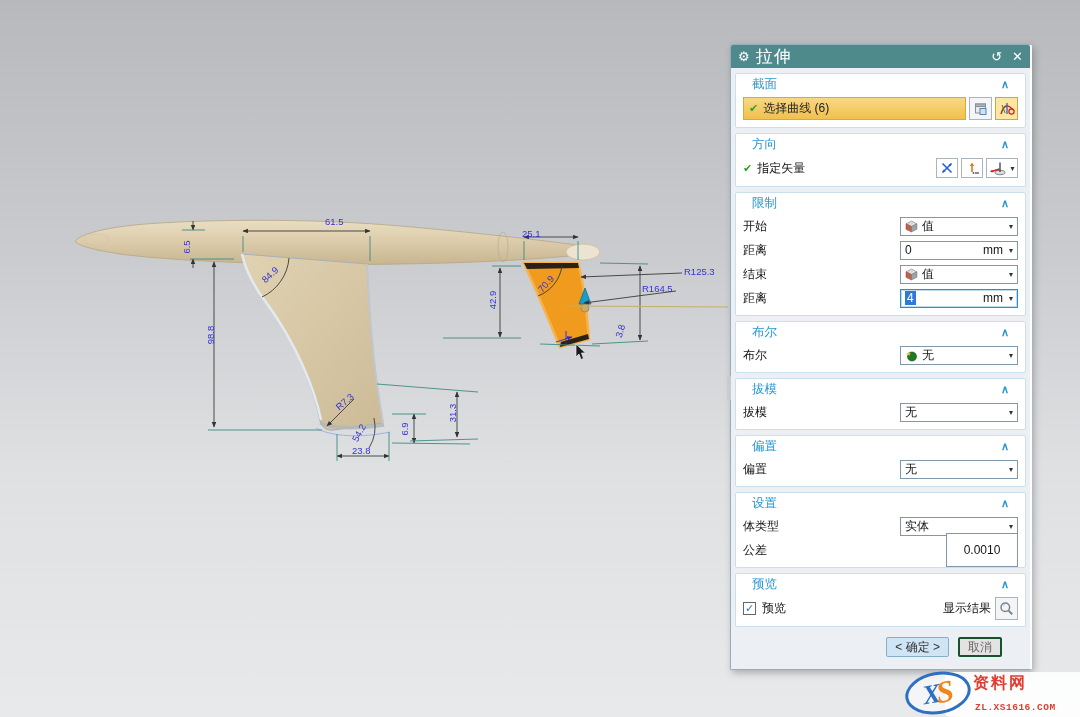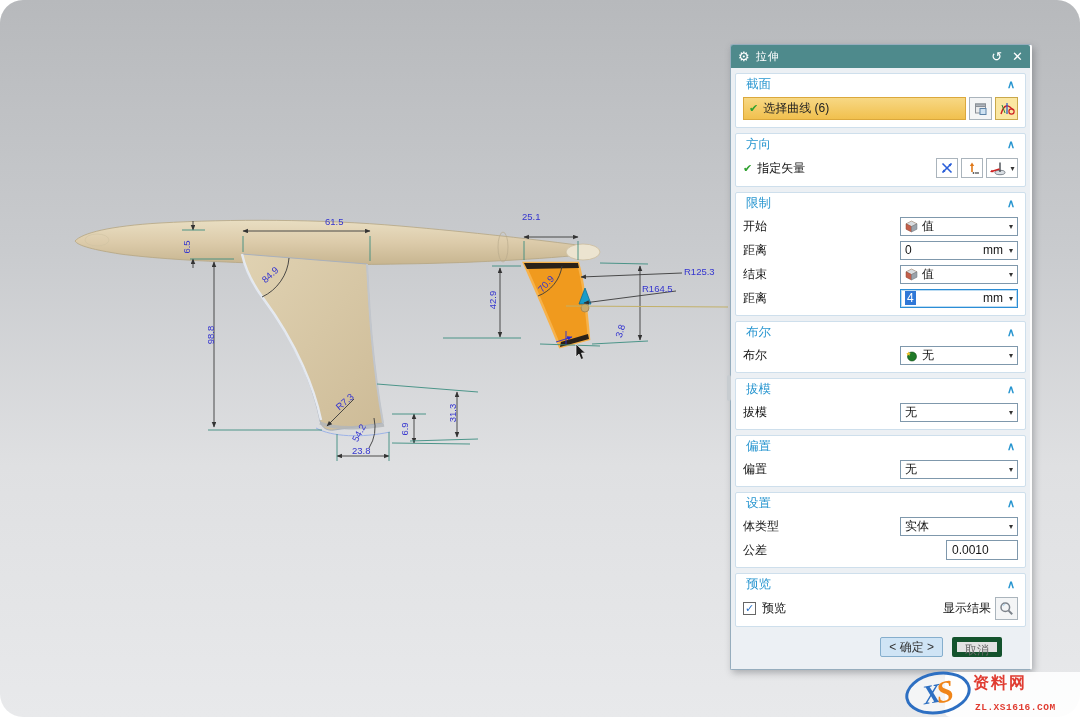--- a/index.html
+++ b/index.html
@@ -1,53 +1,53 @@
 <!DOCTYPE html>
 <html><head>
 <meta charset="utf-8">
 <style>
   html,body{margin:0;padding:0;}
   body{width:1080px;height:717px;overflow:hidden;font-family:"Liberation Sans",sans-serif;position:relative;}
   .screen{position:absolute;inset:0;}
   
-  .vp{position:absolute;inset:0;background:linear-gradient(180deg,#b7b9bc 0%,#c9cbce 35%,#dfe0e2 65%,#e8e9eb 100%);border-radius:23px;}
+  .vp{position:absolute;inset:0;background:linear-gradient(180deg,#b7b9bc 0%,#c9cbce 35%,#dfe0e2 65%,#e8e9eb 100%);}
   .vp svg{position:absolute;left:0;top:0;}
   .dim{position:absolute;color:#3434cf;font-size:9.5px;line-height:10px;white-space:nowrap;transform-origin:center;}
   
   .dlg{position:absolute;left:730px;top:44px;width:302px;background:#ecf0f4;border:1px solid #96adbd;border-right:2px solid #fdfdfd;border-radius:3px 3px 2px 2px;box-shadow:2px 3px 7px rgba(60,64,70,.35);box-sizing:border-box;}
   .titlebar{height:23px;background:#4e8a8c;display:flex;align-items:center;padding:0 7px;color:#fff;border-radius:2px 2px 0 0;}
   .t-ic{font-size:13px;margin-right:6px;}
-  .t-title{font-size:11px;letter-spacing:1px;}
+  .t-title{font-size:17px;letter-spacing:1px;}
   .t-sp{flex:1;}
   .t-btn{font-size:13px;margin-left:10px;cursor:default;}
   .grp{background:#fff;border:1px solid #cedfec;margin:5px 4px 0;border-radius:2px;padding-bottom:5px;}
-  .grp-h{display:flex;align-items:center;height:21px;padding:0 10px;color:#2996d0;font-size:12.5px;}
+  .grp-h{display:flex;align-items:center;height:21px;padding:0 16px;color:#2996d0;font-size:12.5px;}
   .chev{margin-left:auto;color:#2996d0;font-size:11px;font-weight:bold;}
   .row{display:flex;align-items:center;height:24px;padding:0 7px;}
   .lbl{font-size:12px;color:#141414;}
   .ck{color:#2fa12f;font-size:11px;margin-right:5px;}
   .dd{width:118px;height:19px;border:1px solid #7f98ac;background:#fff;display:flex;align-items:center;padding:0 4px;margin-left:auto;box-sizing:border-box;font-size:12px;color:#141414;}
   .dd .caret{margin-left:auto;font-size:8px;color:#333;}
   .dd .unit{margin-left:auto;margin-right:6px;}
   .dd .unit + .caret{margin-left:0;}
   .dd.focus{border:1px solid #2b8dd6;box-shadow:0 0 0 1px #bcdcf2 inset;}
   .selval{background:#2f78d7;color:#fff;padding:0 2px;}
   .ddic{width:13px;height:13px;margin-right:4px;flex:0 0 auto;}
   .cb{width:13px;height:13px;border:1px solid #666;background:#fff;margin-right:6px;display:flex;align-items:center;justify-content:center;font-size:11px;color:#2a72c8;box-sizing:border-box;}
   .selbar{flex:1;height:23px;background:linear-gradient(#f7d884,#f1c04e);border:1px solid #dba83c;display:flex;align-items:center;padding:0 5px;font-size:12px;color:#222;box-sizing:border-box;}
   .sqbtn{width:23px;height:23px;border:1px solid #aab4bc;background:#f4f5f6;margin-left:3px;display:flex;align-items:center;justify-content:center;box-sizing:border-box;}
   .sqbtn.hl{background:#fbe7a2;border:1px solid #c9a84b;}
   .vbtn{width:22px;height:20px;border:1px solid #aab4bc;background:#fff;margin-left:3px;display:flex;align-items:center;justify-content:center;box-sizing:border-box;}
   .vbtn.wide{width:32px;}
   .mini-caret{font-size:8px;color:#333;margin-left:3px;}
-  .tolfield{width:72px;height:20px;border:1px solid #7f98ac;background:#fff;margin-left:auto;display:flex;align-items:center;justify-content:flex-start;padding:0 5px;font-size:12px;color:#141414;box-sizing:border-box;}
+  .tolfield{width:72px;height:34px;border:1px solid #7f98ac;background:#fff;margin-left:auto;display:flex;align-items:center;justify-content:center;padding:0 5px;font-size:12px;color:#141414;box-sizing:border-box;}
   .btnrow{display:flex;justify-content:flex-end;align-items:center;padding:10px 28px 12px 0;gap:9px;margin-left:44px;}
   .btn{height:20px;font-size:12px;font-family:"Liberation Sans",sans-serif;border-radius:2px;padding:0 8px;}
   .btn.ok{background:#cfe4f5;border:1px solid #85aecd;color:#333;}
-  .btn.cancel{background:#e3e3e3;border:5px solid #14532d;color:#666;}
+  .btn.cancel{background:#e3e3e3;border:2px solid #14532d;color:#666;}
   .grip{position:absolute;left:-4px;top:330px;width:4px;height:26px;background:#c7ccd0;border-radius:2px;}
   
   .wm{position:absolute;left:905px;top:666px;width:175px;height:51px;z-index:50;}
   .wm-box{position:absolute;left:40px;top:6px;right:0;bottom:0;background:rgba(255,255,255,.88);border-radius:5px 0 0 5px;}
   .wm-logo{position:absolute;left:0;top:6px;width:66px;height:42px;border:3px solid #2d6fc2;border-radius:50%;transform:rotate(-10deg);background:rgba(255,255,255,.55);box-sizing:border-box;display:flex;align-items:center;justify-content:center;}
   .wm-x{font-family:"Liberation Serif",serif;font-style:italic;font-weight:bold;font-size:27px;color:#2d6fc2;}
   .wm-s{font-family:"Liberation Serif",serif;font-style:italic;font-weight:bold;font-size:31px;color:#f08519;margin-left:-4px;}
   .wm-name{position:absolute;left:68px;top:7px;font-size:16px;font-weight:bold;color:#e03c31;letter-spacing:2px;}
   .wm-url{position:absolute;left:70px;top:36px;font-family:"Liberation Mono",monospace;font-size:9.5px;font-weight:bold;color:#e03c31;letter-spacing:.5px;}
 </style>
@@ -143,21 +143,21 @@
 
     <span class="dim" style="left:325px;top:217px;">61.5</span>
     <span class="dim" style="left:180px;top:242px;transform:rotate(-90deg);">6.5</span>
     <span class="dim" style="left:261px;top:270px;transform:rotate(-42deg);">84.9</span>
     <span class="dim" style="left:202px;top:330px;transform:rotate(-90deg);">98.8</span>
     <span class="dim" style="left:335px;top:397px;transform:rotate(-40deg);">R7.3</span>
     <span class="dim" style="left:350px;top:428px;transform:rotate(-62deg);">54.2</span>
     <span class="dim" style="left:352px;top:446px;">23.8</span>
     <span class="dim" style="left:398px;top:424px;transform:rotate(-90deg);">6.9</span>
     <span class="dim" style="left:444px;top:408px;transform:rotate(-90deg);">31.3</span>
-    <span class="dim" style="left:522px;top:212px;text-align:center;">25.1</span>
+    <span class="dim" style="left:522px;top:229px;text-align:center;">25.1</span>
     <span class="dim" style="left:484px;top:295px;transform:rotate(-90deg);">42.9</span>
     <span class="dim" style="left:537px;top:279px;transform:rotate(-48deg);">70.9</span>
     <span class="dim" style="left:614px;top:326px;transform:rotate(-72deg);">3.8</span>
     <span class="dim" style="left:684px;top:267px;">R125.3</span>
     <span class="dim" style="left:642px;top:284px;">R164.5</span>
   </div>
 
   <div class="dlg">
     <div class="grip"></div>
     <div class="titlebar">

